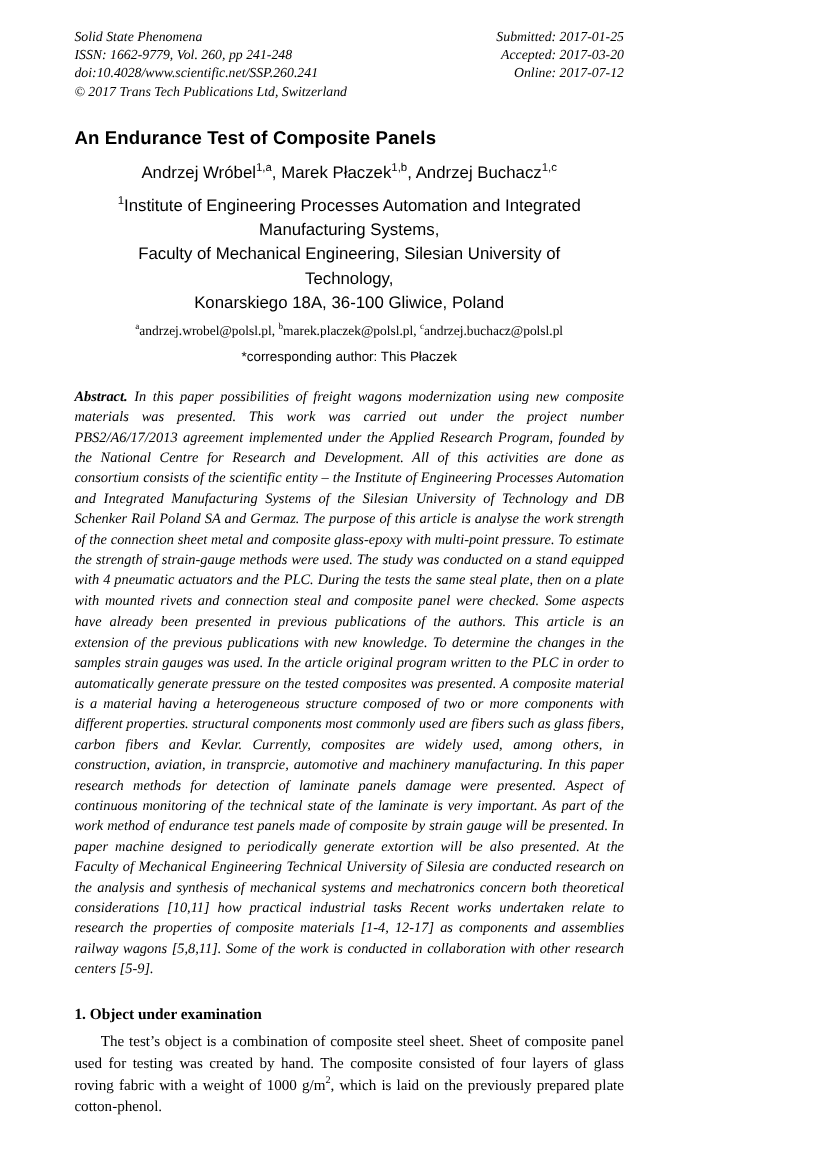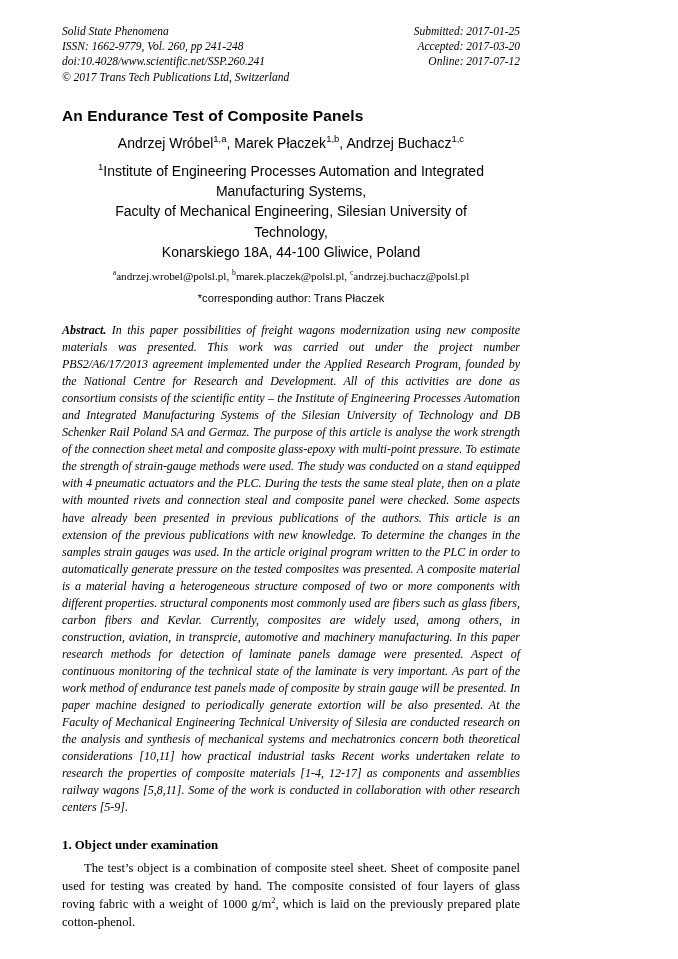--- a/index.html
+++ b/index.html
@@ -131,28 +131,28 @@
 
   <div class="title">An Endurance Test of Composite Panels</div>
 
   <div class="authors">
     <span>Andrzej Wróbel</span><sup>1,a</sup><span>, </span><span>Marek Płaczek</span><sup>1,b</sup><span>, </span><span>Andrzej Buchacz</span><sup>1,c</sup>
   </div>
 
   <div class="affil">
     <sup>1</sup><span>Institute of Engineering Processes Automation and Integrated Manufacturing Systems,</span><br>
     <span>Faculty of Mechanical Engineering, Silesian University of Technology,</span><br>
-    <span>Konarskiego 18A, 44-100 Gliwice, Poland</span>
+    <span>Konarskiego 18A, 36-100 Gliwice, Poland</span>
   </div>
 
   <div class="emails">
     <sup>a</sup><span>andrzej.wrobel@polsl.pl, </span><sup>b</sup><span>marek.placzek@polsl.pl, </span><sup>c</sup><span>andrzej.buchacz@polsl.pl</span>
   </div>
 
-  <div class="corresponding">*corresponding author: Trans Płaczek</div>
+  <div class="corresponding">*corresponding author: This Płaczek</div>
 
 
   <div class="abstract">
     <b>Abstract.</b><span> In this paper possibilities of freight wagons modernization using new composite materials was presented. This work was carried out under the project number PBS2/A6/17/2013 agreement implemented under the Applied Research Program, founded by the National Centre for Research and Development. All of this activities are done as consortium  consists of the scientific entity – the Institute of Engineering Processes Automation and Integrated Manufacturing Systems of the Silesian University of Technology and DB Schenker Rail Poland SA and Germaz. The purpose of this article is  analyse the work strength of the connection sheet metal and composite glass-epoxy with multi-point pressure. To estimate the strength of strain-gauge methods were used. The study was conducted on a stand equipped with 4 pneumatic actuators and the PLC. During the tests the same steal plate, then on a plate with mounted rivets and connection steal and composite panel were checked. Some aspects  have already been presented in previous publications of the authors. This article is an extension of the previous publications with new knowledge. To determine the changes in the samples strain gauges was used.  In the article original program written to the PLC in order to automatically generate pressure on the tested composites was presented. A composite material is a material having a heterogeneous structure composed of two or more components with different properties. structural components most commonly used are fibers such as glass fibers, carbon fibers and Kevlar. Currently, composites are widely used, among others, in construction, aviation, in transprcie, automotive and machinery manufacturing. In this paper research methods for detection of laminate panels damage were presented. Aspect of continuous monitoring of the technical state of the laminate is very important. As part of the work method of endurance test panels made of composite by strain gauge will be presented. In paper machine designed to periodically generate extortion  will be also presented. At the Faculty of Mechanical Engineering Technical University of Silesia are conducted research on the analysis and synthesis of mechanical systems and mechatronics concern both theoretical considerations [10,11] how practical industrial tasks  Recent works undertaken relate to research the properties of composite materials [1-4, 12-17] as components and assemblies railway wagons [5,8,11]. Some of the work is conducted in collaboration with other research centers [5-9].</span>
   </div>
 
   <div class="section-heading">1.  Object under examination</div>
 
   <div class="body-par">
     <span>The test’s object is a combination of composite steel sheet. Sheet of composite panel used for testing was created by hand. The composite consisted of four layers of glass roving fabric with a weight of 1000 g/m</span><sup>2</sup><span>, which is laid on the previously prepared plate cotton-phenol.</span>

